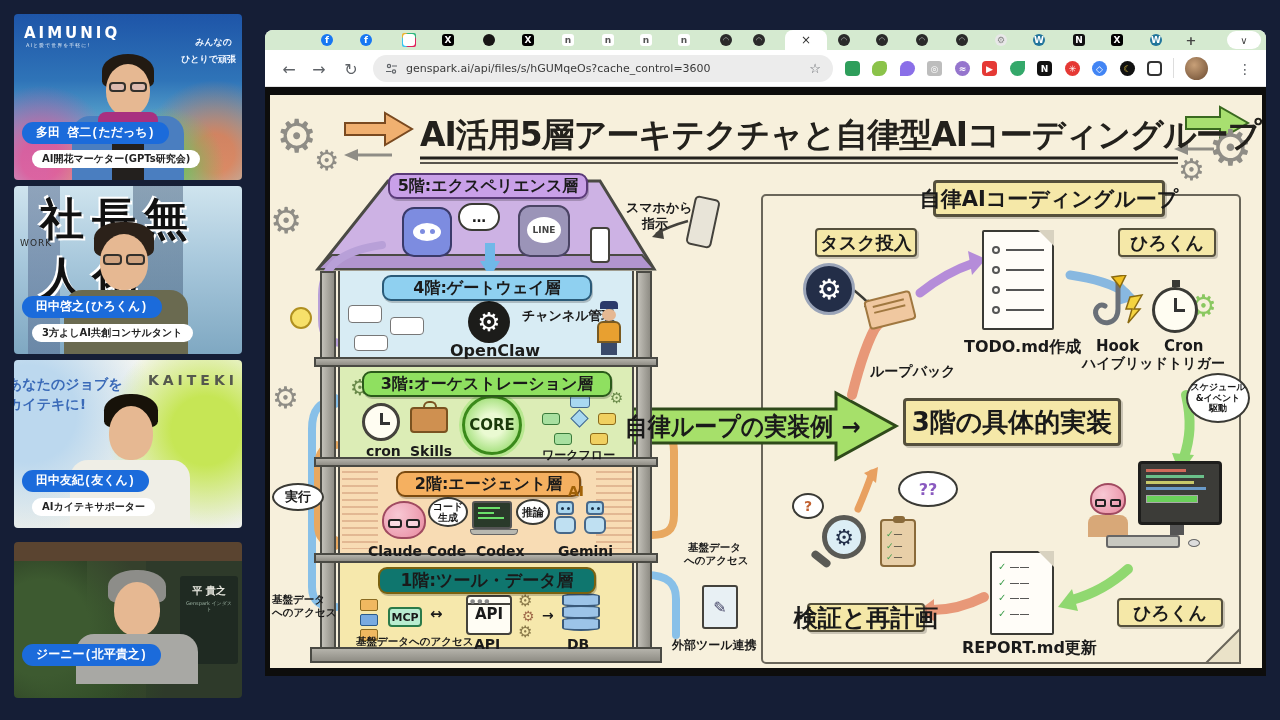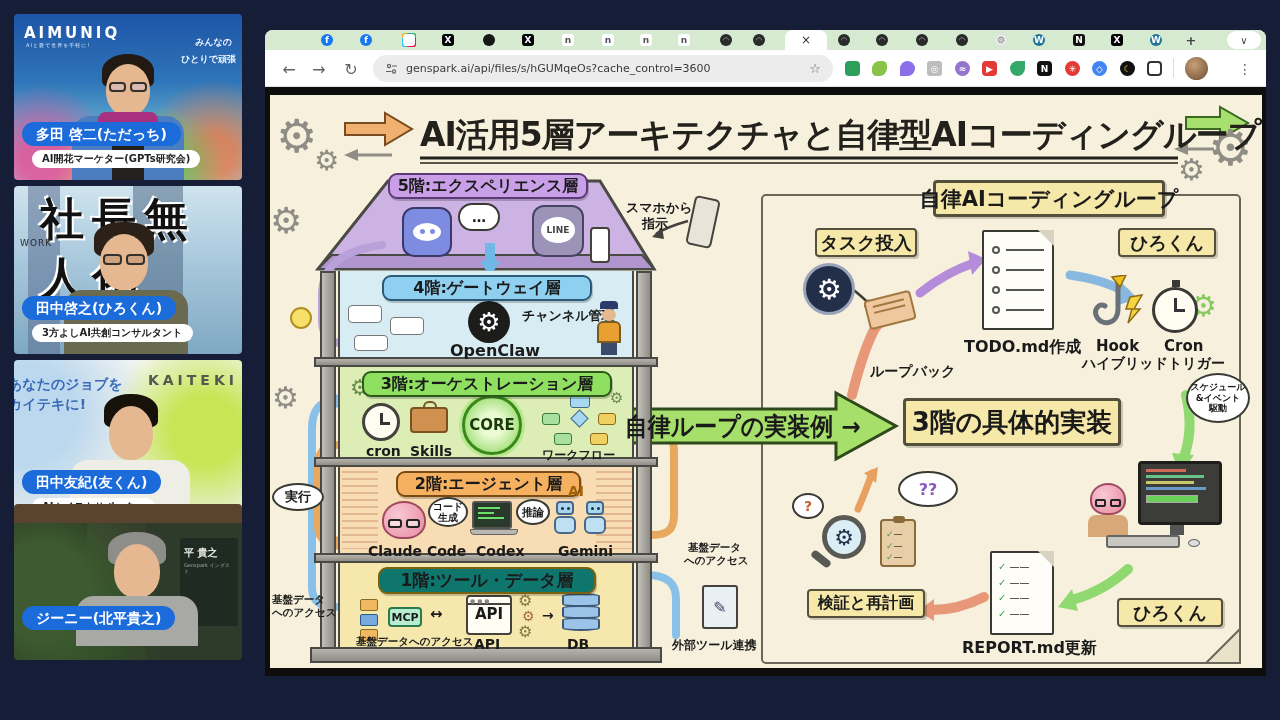--- a/index.html
+++ b/index.html
@@ -22,21 +22,21 @@
   .cam3{background:
     radial-gradient(circle at 84% 42%, #c6e655 0 16%, transparent 46%),
     radial-gradient(circle at 6% 32%, #bcd8ee 0 20%, transparent 52%),
     linear-gradient(#f6f6f2,#eef0ea);}
   .cam4{background:
     linear-gradient(180deg,#5a4430 0 12%, transparent 12%),
     radial-gradient(circle at 12% 55%, #3d5a30 0 22%, transparent 50%),
     radial-gradient(circle at 28% 80%, #2f4a26 0 18%, transparent 44%),
     linear-gradient(90deg,#24301f 0 32%, #35402c 32% 58%, #2e3a2a 58% 100%);}
   .npill{position:absolute;background:#1b6bdb;color:#fff;border-radius:16px;font-weight:700;
-         font-size:14px;line-height:1;padding:5px 14px;white-space:nowrap;}
+         font-size:12px;line-height:1;padding:5px 14px;white-space:nowrap;font-family:Liberation Mono, monospace;}
   .rpill{position:absolute;background:#fff;color:#222;border-radius:12px;font-weight:700;
          font-size:10px;line-height:1;padding:4px 10px;white-space:nowrap;}
   .pface{position:absolute;background:#e6b892;border-radius:50% 50% 46% 46%;}
   .phair{position:absolute;background:#221a12;border-radius:50% 50% 20% 20%;}
   .pbody{position:absolute;border-radius:18px 18px 0 0;}
   .pglass{position:absolute;border:2px solid #33302c;border-radius:4px;background:rgba(200,190,230,.35);}
 
   
   .bwin{position:absolute;left:265px;top:30px;width:1001px;height:646px;background:#fff;
         border-radius:8px 8px 0 0;overflow:hidden;}
@@ -134,21 +134,21 @@
     <div class="abs" style="left:-6px;top:36px;color:#3a6ab8;font-weight:700;font-size:14px;">カイテキに!</div>
     <div>
       <div class="phair" style="left:90px;top:34px;width:54px;height:34px;background:#171209;border-radius:48% 48% 20% 20%;"></div>
       <div class="pface" style="left:95px;top:46px;width:44px;height:54px;"></div>
       <div class="pbody" style="left:56px;top:100px;width:120px;height:68px;background:#efeee6;"></div>
     </div>
     <div class="npill" style="left:8px;top:110px;">田中友紀(友くん)</div>
     <div class="rpill" style="left:18px;top:138px;">AIカイテキサポーター</div>
   </div>
 
-  <div class="cam cam4" style="top:504px;height:156px;">
+  <div class="cam cam4" style="top:542px;height:156px;text-align:center;">
     <div class="abs" style="right:4px;top:34px;width:58px;height:88px;background:#1f2a22;border-radius:3px;">
       <div style="color:#e8e8e0;font-weight:700;font-size:10px;margin:8px 4px 2px;">平 貴之</div>
       <div style="color:#9ab0a0;font-size:5px;margin:0 4px;">Genspark インダスト</div>
     </div>
     <div>
       <div class="phair" style="left:94px;top:28px;width:58px;height:34px;background:#8d8d89;border-radius:48% 48% 25% 25%;"></div>
       <div class="pface" style="left:100px;top:40px;width:46px;height:54px;"></div>
       <div class="pbody" style="left:62px;top:92px;width:122px;height:50px;background:#a8a8a4;"></div>
     </div>
     <div class="npill" style="left:8px;top:102px;">ジーニー(北平貴之)</div>
@@ -287,21 +287,21 @@
         <div class="beam" style="left:44px;top:458px;width:344px;"></div>
         <div class="beam" style="left:40px;top:552px;width:352px;height:16px;"></div>
 
         <div class="flabel" style="left:118px;top:78px;width:200px;height:26px;background:#c9a0e8;border-color:#5a3a78;z-index:4;">5階:エクスペリエンス層</div>
         <div class="abs" style="left:132px;top:112px;width:50px;height:50px;background:#7d8ce0;border:2px solid #3a3a6a;border-radius:12px;z-index:3;">
           <div style="position:absolute;left:9px;top:14px;width:28px;height:18px;background:#fff;border-radius:50%;"></div>
           <div style="position:absolute;left:16px;top:20px;width:5px;height:5px;background:#7d8ce0;border-radius:50%;"></div>
           <div style="position:absolute;left:26px;top:20px;width:5px;height:5px;background:#7d8ce0;border-radius:50%;"></div>
         </div>
         <div class="bub" style="left:188px;top:108px;width:42px;height:28px;border-radius:14px;font-size:14px;">…</div>
-        <div class="abs" style="left:248px;top:110px;width:52px;height:52px;background:#9b94b8;border:2px solid #4a4464;border-radius:12px;z-index:3;margin-left:14px;">
+        <div class="abs" style="left:248px;top:110px;width:52px;height:52px;background:#9b94b8;border:2px solid #4a4464;border-radius:12px;z-index:3;">
           <div style="position:absolute;left:7px;top:10px;width:34px;height:26px;background:#fff;border-radius:50%;display:flex;align-items:center;justify-content:center;font-size:9px;font-weight:700;color:#444;">LINE</div>
         </div>
         <div class="abs" style="left:320px;top:132px;width:20px;height:36px;background:#fff;border:2px solid #44423c;border-radius:4px;z-index:3;"></div>
 
         <div class="floor" style="top:176px;height:86px;background:#d8ecf4;"></div>
         <div class="flabel" style="left:112px;top:180px;width:210px;height:26px;background:#8fd0f0;border-color:#2a5a78;">4階:ゲートウェイ層</div>
         <div class="abs" style="left:78px;top:210px;width:34px;height:18px;background:#fff;border:1.5px solid #777;border-radius:4px;z-index:2;"></div>
         <div class="abs" style="left:120px;top:222px;width:34px;height:18px;background:#fff;border:1.5px solid #777;border-radius:4px;z-index:2;"></div>
         <div class="abs" style="left:84px;top:240px;width:34px;height:16px;background:#fff;border:1.5px solid #777;border-radius:4px;z-index:2;"></div>
         <div class="abs" style="left:198px;top:206px;width:42px;height:42px;background:#1c1c1a;border-radius:50%;z-index:2;display:flex;align-items:center;justify-content:center;color:#fff;font-size:26px;">⚙</div>
@@ -481,20 +481,20 @@
         <div class="abs" style="left:818px;top:420px;width:40px;height:22px;background:#d8a878;border-radius:8px 8px 0 0;z-index:2;"></div>
         <div class="abs" style="left:836px;top:440px;width:74px;height:13px;background:#c8c8c0;border:2px solid #666;border-radius:3px;z-index:3;"></div>
         <div class="abs" style="left:918px;top:444px;width:12px;height:8px;background:#ddd;border:1.5px solid #666;border-radius:50%;z-index:3;"></div>
 
         <div class="tag" style="left:847px;top:503px;width:106px;height:29px;font-size:18px;">ひろくん</div>
         <div class="doc" style="left:720px;top:456px;width:64px;height:84px;">
           <div class="fold"></div>
           <div style="font-size:10px;line-height:1.55;padding:6px 0 0 6px;"><span class="chk">✓</span> ——<br><span class="chk">✓</span> ——<br><span class="chk">✓</span> ——<br><span class="chk">✓</span> ——</div>
         </div>
         <div class="t" style="left:692px;top:543px;font-size:16px;font-weight:900;z-index:3;">REPORT.md更新</div>
-        <div class="tag" style="left:537px;top:494px;width:118px;height:29px;font-size:16px;">検証と再計画</div>
+        <div class="tag" style="left:537px;top:508px;width:118px;height:29px;font-size:24px;">検証と再計画</div>
 
       </div>
     </div>
   </div>
 
 
 </div>
 
 </body></html>

